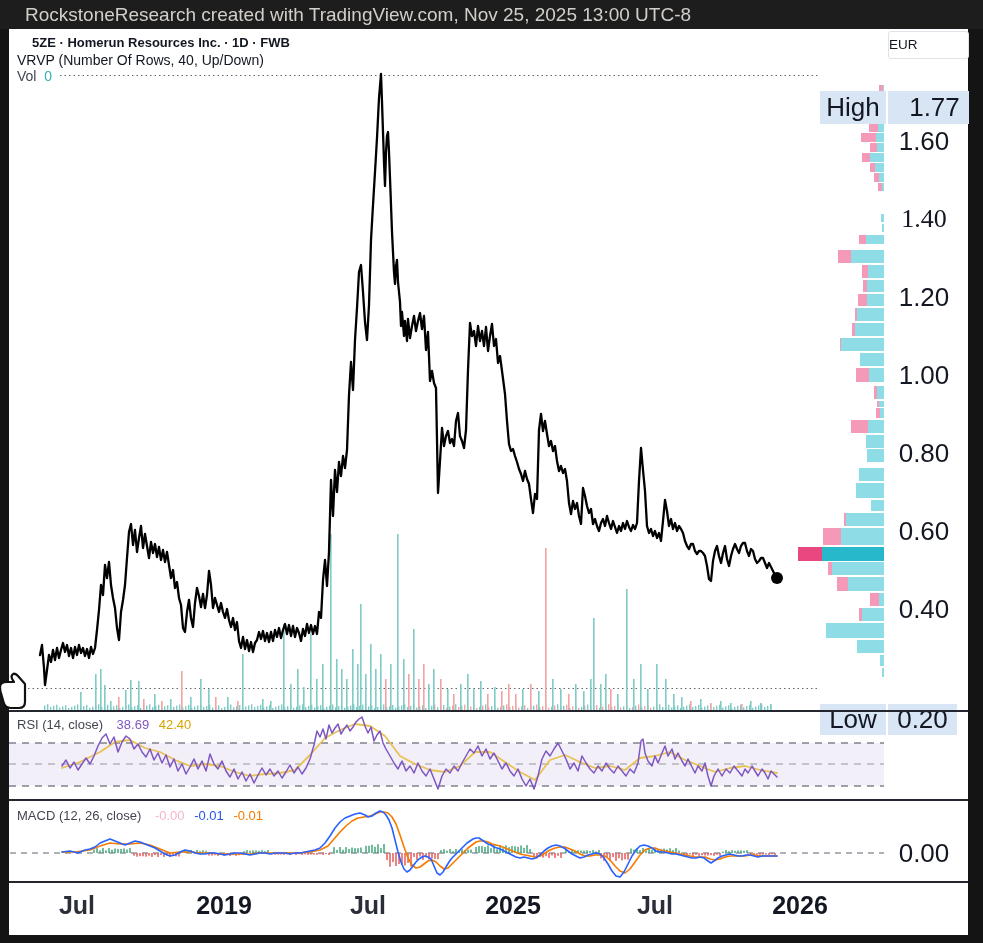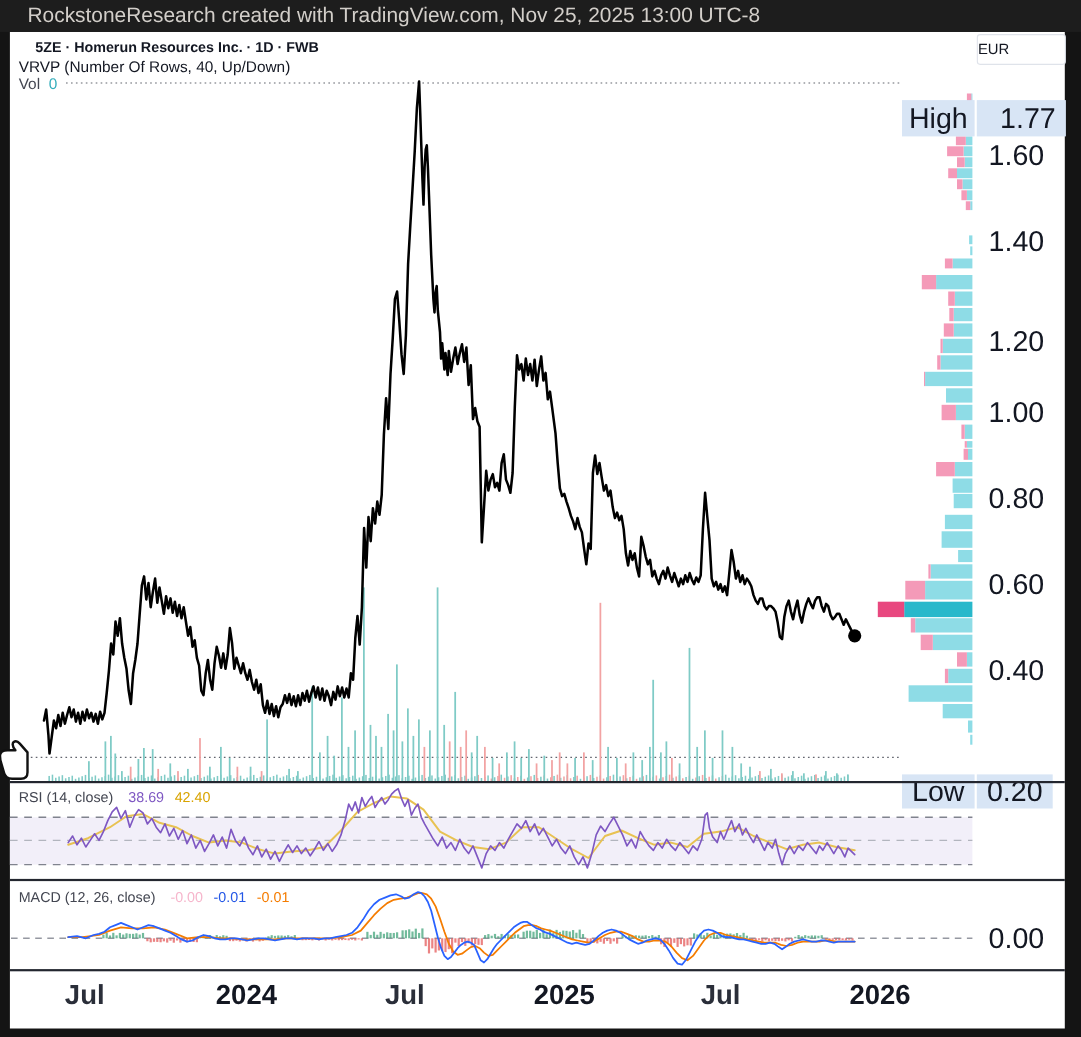--- a/index.html
+++ b/index.html
@@ -708,22 +708,22 @@
     <span>1.77</span>
   </div>
   <div class="abs bluebox bigtick" style="left:820px;top:672px;width:66px;height:31px;line-height:31px;">
     <span>Low</span>
   </div>
   <div class="abs bluebox bigtick" style="left:888px;top:672px;width:69px;height:31px;line-height:31px;">
     <span>0.20</span>
   </div>
   <div class="abs" id="price-scale">
       <div class="bigtick pricetick" style="top: 125px;">1.60</div>
-      <div class="bigtick pricetick" style="top: 203px;">1.40</div>
-      <div class="bigtick pricetick" style="top: 294px;">1.20</div>
+      <div class="bigtick pricetick" style="top: 203px; font-family: Liberation Serif, serif;">1.40</div>
+      <div class="bigtick pricetick" style="top: 281px;">1.20</div>
       <div class="bigtick pricetick" style="top: 359px;">1.00</div>
       <div class="bigtick pricetick" style="top: 437px;">0.80</div>
       <div class="bigtick pricetick" style="top: 515px;">0.60</div>
       <div class="bigtick pricetick" style="top: 593px;">0.40</div>
     </div>
 
   <div class="abs sep" style="top:710px;"></div>
   <div class="abs sep" style="top:799px;"></div>
   <div class="abs sep" style="top:881px;"></div>
 
@@ -739,21 +739,21 @@
     <span class="v-blue">-0.01</span><span class="sp" style="width:6px;"></span>
     <span class="v-orange">-0.01</span>
   </div>
 
   <div class="abs bigtick pricetick" style="top:837px;">
     <span>0.00</span>
   </div>
 
   <div class="abs" id="time-scale">
       <div class="timelabel" style="left: 77px;">Jul</div>
-      <div class="timelabel bold" style="left: 224px;">2024</div>
+      <div class="timelabel bold" style="left: 224px;">2019</div>
       <div class="timelabel" style="left: 368px;">Jul</div>
       <div class="timelabel bold" style="left: 513px;">2025</div>
       <div class="timelabel" style="left: 655px;">Jul</div>
       <div class="timelabel bold" style="left: 800px;">2026</div>
     </div>
 
   <svg class="abs" style="left:-4px;top:670px;width:32px;height:44px;" viewBox="0 0 32 44">
     <path d="M4 17 q0-5 7-5 h7 q-4-5-1.5-7.5 q2.5-2 5.5 1.5 l7 8 v18 q0 6-6 6 h-8 q-6 0-7.5-6 l-2-7 q-1.5-4-1.5-8 z" fill="#ffffff" stroke="#111111" stroke-width="2.2" stroke-linejoin="round"></path>
   </svg>
 </div>

